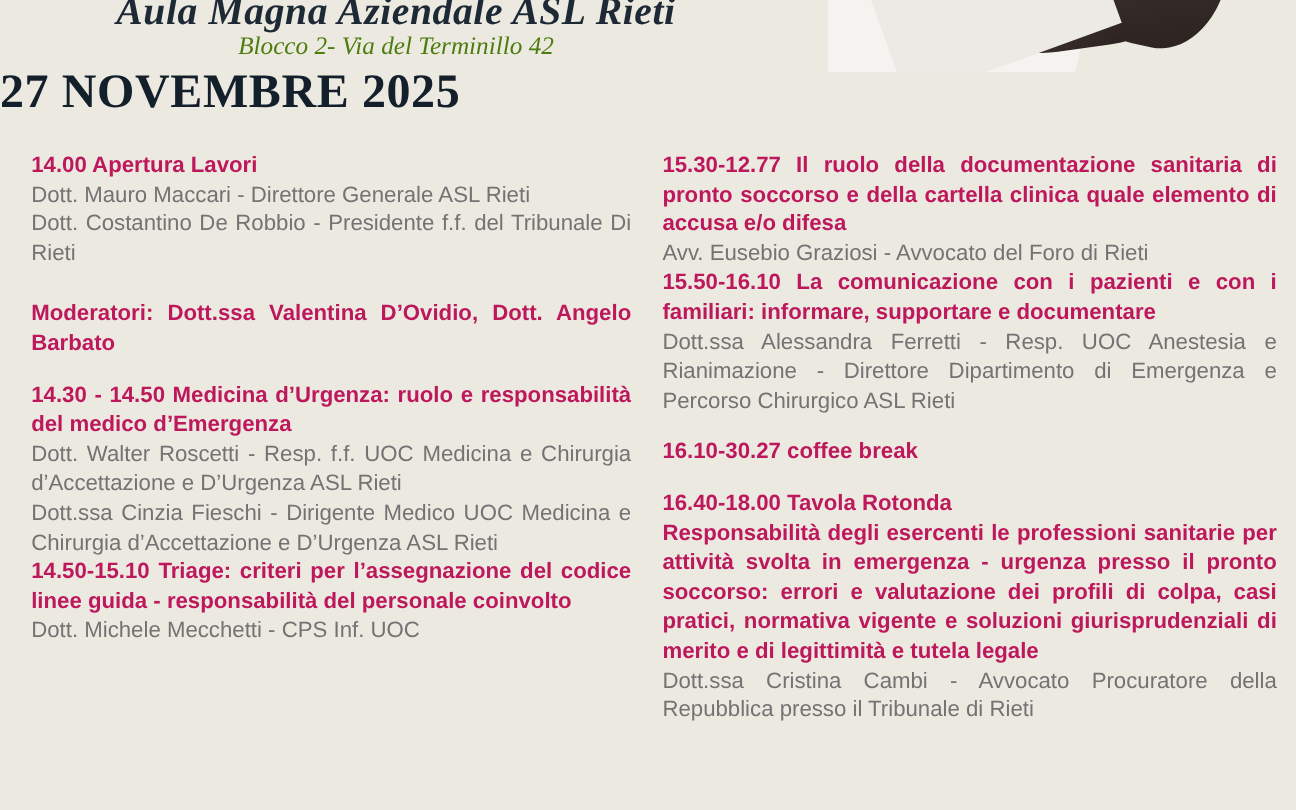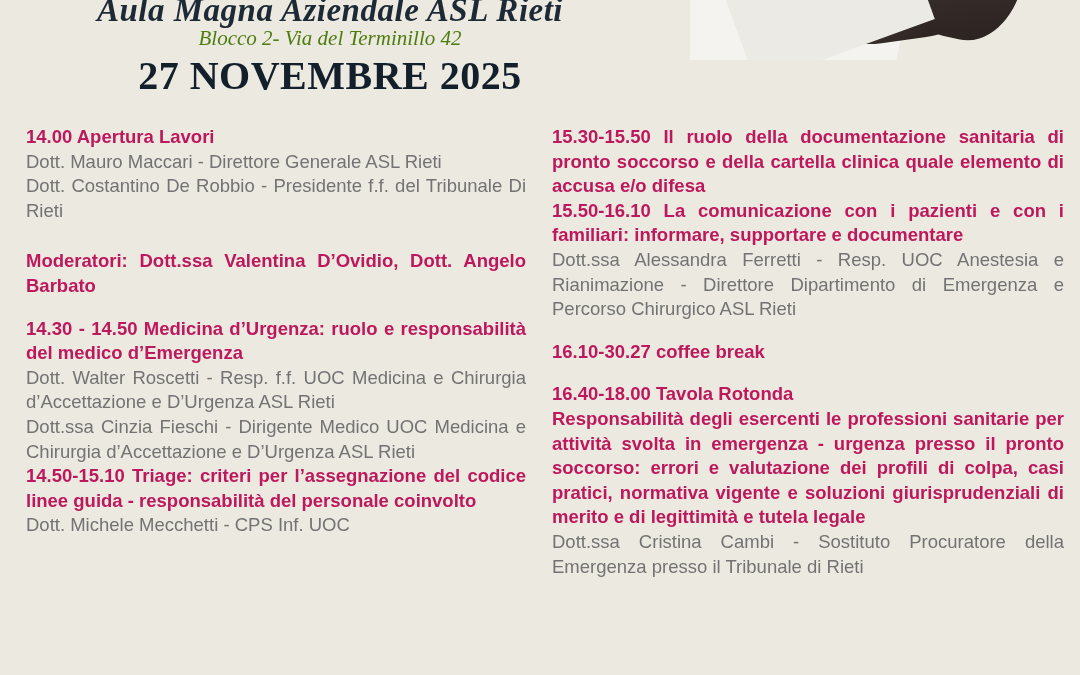--- a/index.html
+++ b/index.html
@@ -46,21 +46,20 @@
     font-style: italic;
     font-size: 21px;
     color: #4d7c0f;
     white-space: nowrap;
   }
   .event-date {
     position: absolute;
     top: 52px;
     left: 0;
     width: 660px;
-    text-align: center;
     font-family: "Liberation Serif", serif;
     font-weight: bold;
     font-size: 40px;
     color: #13202c;
     letter-spacing: 0.5px;
     white-space: nowrap;
   }
 
   
   .photo-block {
@@ -151,22 +150,23 @@
     <p class="blk bold">Moderatori: Dott.ssa Valentina D’Ovidio, Dott. Angelo Barbato</p>
     <div class="spacer-md"></div>
     <p class="blk bold">14.30 - 14.50 Medicina d’Urgenza: ruolo e responsabilità del medico d’Emergenza</p>
     <p class="blk light">Dott. Walter Roscetti - Resp. f.f. UOC Medicina e Chirurgia d’Accettazione e D’Urgenza ASL Rieti</p>
     <p class="blk light">Dott.ssa Cinzia Fieschi - Dirigente Medico UOC Medicina e Chirurgia d’Accettazione e D’Urgenza ASL Rieti</p>
     <p class="blk bold">14.50-15.10 Triage: criteri per l’assegnazione del codice linee guida - responsabilità del personale coinvolto</p>
     <p class="blk light">Dott. Michele Mecchetti - CPS Inf. UOC</p>
   </div>
 
 <div class="col col-right" id="col-right">
-    <p class="blk bold">15.30-15.50 Il ruolo della documentazione sanitaria di pronto soccorso e della cartella clinica quale elemento di accusa e/o difesa</p>
+    <p class="blk bold">15.30-12.77 Il ruolo della documentazione sanitaria di pronto soccorso e della cartella clinica quale elemento di accusa e/o difesa</p>
+    <p class="blk light">Avv. Eusebio Graziosi - Avvocato del Foro di Rieti</p>
     <p class="blk bold">15.50-16.10 La comunicazione con i pazienti e con i familiari: informare, supportare e documentare</p>
     <p class="blk light">Dott.ssa Alessandra Ferretti - Resp. UOC Anestesia e Rianimazione - Direttore Dipartimento di Emergenza e Percorso Chirurgico ASL Rieti</p>
     <div class="spacer-md"></div>
     <p class="blk bold">16.10-30.27 coffee break</p>
     <div class="spacer-md"></div>
     <p class="blk bold">16.40-18.00 Tavola Rotonda</p>
     <p class="blk bold">Responsabilità degli esercenti le professioni sanitarie per attività svolta in emergenza - urgenza presso il pronto soccorso: errori e valutazione dei profili di colpa, casi pratici, normativa vigente e soluzioni giurisprudenziali di merito e di legittimità e tutela legale</p>
-    <p class="blk light">Dott.ssa Cristina Cambi - Sostituto Procuratore della Emergenza presso il Tribunale di Rieti</p>
+    <p class="blk light">Dott.ssa Cristina Cambi - Avvocato Procuratore della Repubblica presso il Tribunale di Rieti</p>
   </div>
 
 </body></html>

